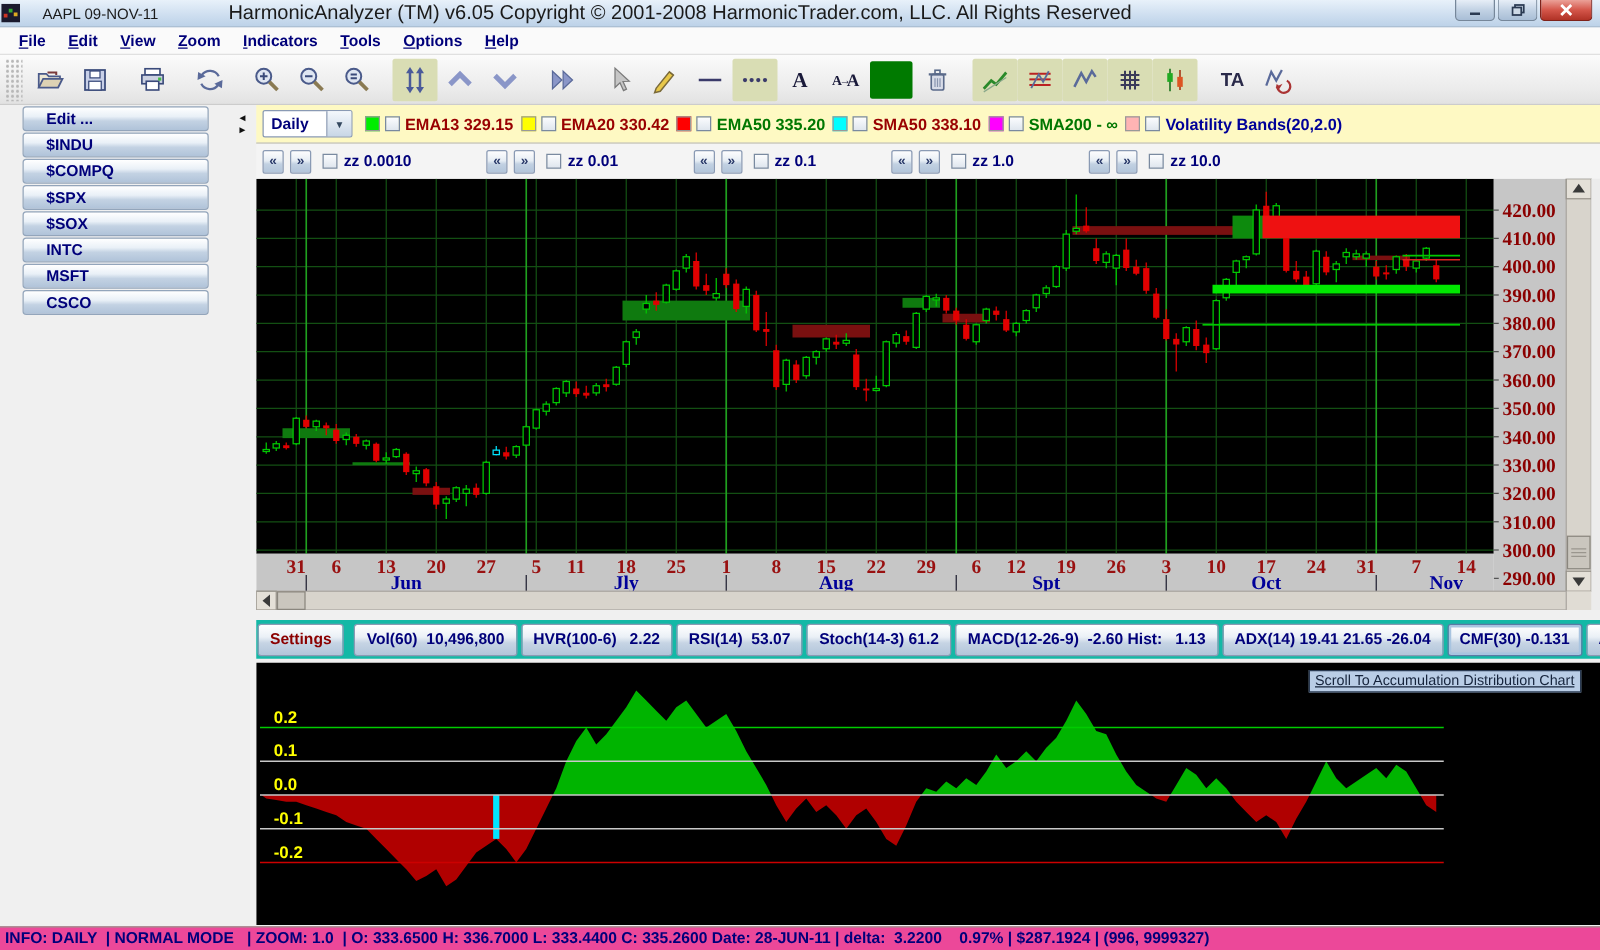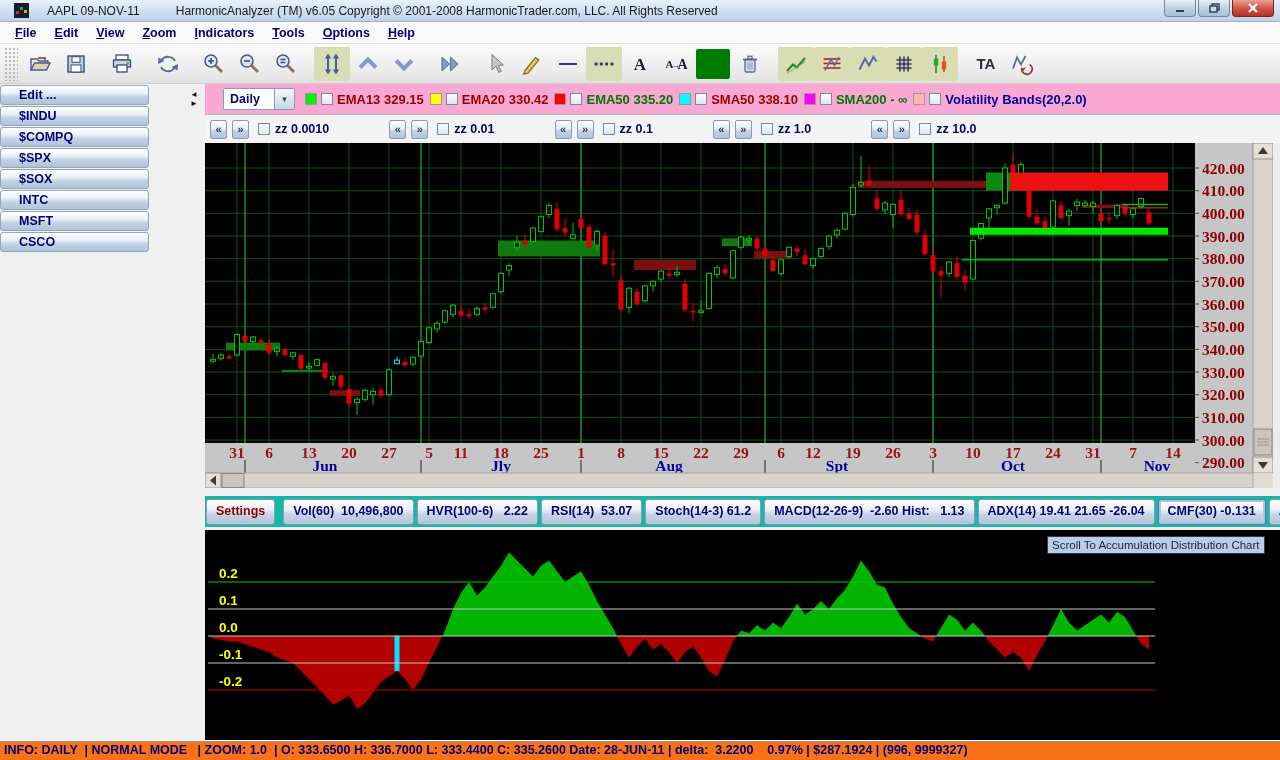--- a/index.html
+++ b/index.html
@@ -3,24 +3,24 @@
 <meta charset="utf-8">
 <style>
   * { margin:0; padding:0; box-sizing:border-box; }
   html,body { width:1280px; height:760px; overflow:hidden; background:#888; }
   body { font-family:"Liberation Sans", sans-serif; }
   #window { position:relative; width:1280px; height:760px; background:#f0f0f0; overflow:hidden; }
 
   
   #titlebar { position:absolute; left:0; top:0; width:1280px; height:22px;
     background:linear-gradient(#e8f1fa, #cfdff0 55%, #bdd2e8); border-bottom:1px solid #9ab2cc;
-    display:flex; align-items:center; gap:8px; padding:0 14px; }
+    display:flex; align-items:center; gap:8px; padding:0 1px; }
   #titlebar .app-icon { width:15px; height:15px; flex:0 0 auto; }
   #title-symbol { font-size:12px; color:#1a1a1a; margin-left:10px; white-space:pre; }
-  #title-app { font-size:12px; color:#1a1a1a; margin-left:28px; white-space:pre; }
+  #title-app { font-size:16px; color:#1a1a1a; margin-left:48px; white-space:pre; }
   #win-buttons { position:absolute; right:6px; top:0; display:flex; gap:2px; }
   .win-btn { width:32px; height:17px; border:1px solid #76879a; border-top:none;
     border-radius:0 0 4px 4px; background:linear-gradient(#e7eef7,#c2d2e4 50%,#a9bed6);
     display:flex; align-items:center; justify-content:center; font-size:10px; color:#2a3a4a; cursor:default; }
   .win-btn.close { background:linear-gradient(#eba198,#d4564a 50%,#b03226); border-color:#7e221a;
     color:#fff; font-weight:bold; width:42px; }
   .win-btn svg { display:block; }
 
   
   #menubar { position:absolute; left:0; top:22px; width:1280px; height:22px; background:#fafafa;
@@ -36,31 +36,31 @@
     background-image:radial-gradient(#b8b8b8 1px, transparent 1.3px); background-size:4px 4px; }
   .tb-btn { width:36px; height:34px; display:flex; align-items:center; justify-content:center;
     border-radius:2px; flex:0 0 auto; }
   .tb-btn.hl { background:#d9ddb4; }
   .tb-btn.gap { margin-left:10px; }
   .tb-btn svg { width:24px; height:24px; display:block; }
   .tb-btn.swatch-green { background:#007a00; width:34px; height:30px; margin:0 2px; }
 
   
   #sidebar { position:absolute; left:0; top:84px; width:205px; height:657px; background:#f0f0f0; }
-  .side-btn { display:block; width:149px; height:20px; margin:1px 0; line-height:18px;
+  .side-btn { display:block; width:149px; height:20px; margin:1px 18px; line-height:18px;
     border:1px solid #93a5bb; border-radius:3px; color:#00007a; font-weight:bold; font-size:12.5px;
     padding-left:18px; background:linear-gradient(#ffffff,#e9f0f7 40%,#c3d2e3 60%,#b0c3d9); }
   #splitter { position:absolute; left:188px; top:6px; width:12px; height:26px; font-size:8px;
     color:#111; line-height:9px; text-align:center; }
 
   
   #content { position:absolute; left:205px; top:84px; width:1075px; height:657px; background:#f0f0f0; }
 
-  #legend-row { position:absolute; left:0; top:0; width:1075px; height:31px; background:#f9a8d4;
-    border-bottom:1px solid #b8b8b8; display:flex; align-items:center; gap:4px; padding-left:18px; }
+  #legend-row { position:absolute; left:0; top:0; width:1075px; height:31px; background:#fef9c3;
+    border-bottom:1px solid #b8b8b8; display:flex; align-items:center; gap:4px; padding-left:5px; }
   #tf-select { width:72px; height:22px; border:1px solid #8a9ab4; background:#fff; border-radius:2px;
     display:flex; align-items:center; }
   #tf-select .tf-label { flex:1; font-size:12.5px; font-weight:bold; color:#00007a; padding-left:6px; }
   #tf-select .tf-arrow { width:20px; height:20px; margin:0; border-left:1px solid #8a9ab4;
     background:linear-gradient(#f4f8fc,#c8d6e6); display:flex; align-items:center; justify-content:center;
     font-size:8px; color:#33475e; }
   .legend-item { display:flex; align-items:center; gap:4px; margin-left:6px; }
   .swatch { width:12px; height:12px; border:1px solid #999; }
   .checkbox { width:12px; height:12px; border:1px solid #7a8aa0;
     background:linear-gradient(#fbfcfe,#dfe6ee); }
@@ -80,24 +80,24 @@
   .ind-btn { height:26px; border:1px solid #8a9ab4; border-radius:3px; color:#00007a; font-weight:bold;
     font-size:12.5px; padding:0 9px; line-height:23px; white-space:pre; flex:0 0 auto;
     background:linear-gradient(#ffffff,#eaf0f6 40%,#c6d4e4 60%,#b2c5da); }
   .ind-btn.first { color:#8b0000; margin-right:5px; }
   .ind-btn.focused { box-shadow:0 0 0 2px #a8c4e0 inset; border-color:#5a7aa4; }
 
   #cmf-chart { position:absolute; left:0; top:446px; width:1075px; height:188px; }
 
   #tooltip { position:absolute; left:1047px; top:536px; height:18px; background:#b9cde6;
     border:1px solid #2a3a52; font-size:11.5px; color:#16243c; line-height:16px; padding:0 4px;
-    white-space:pre; z-index:5; }
+    white-space:pre; z-index:5;text-decoration:underline; }
 
   
-  #statusbar { position:absolute; left:0; top:741px; width:1280px; height:19px; background:#f97316;
+  #statusbar { position:absolute; left:0; top:741px; width:1280px; height:19px; background:#ec4899;
     border-top:1px solid #9a968e; font-size:12.5px; font-weight:bold; color:#00007a;
     line-height:17px; padding-left:4px; white-space:pre; overflow:hidden; }
 
   svg text { user-select:none; }
 </style>
 </head>
 <body>
 
 <div id="window">
 

